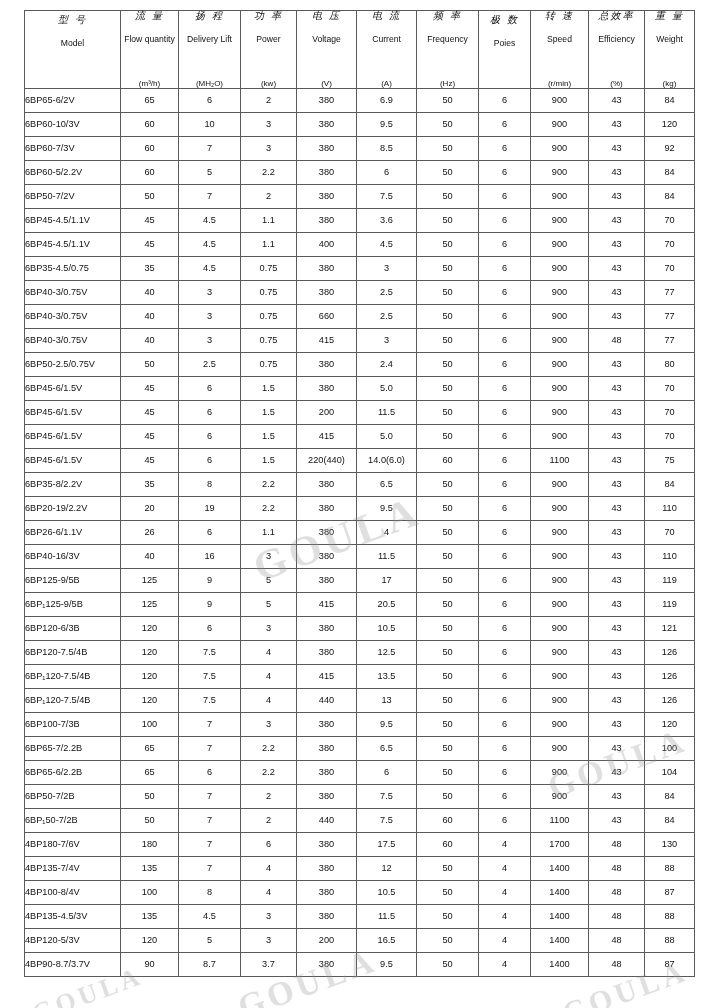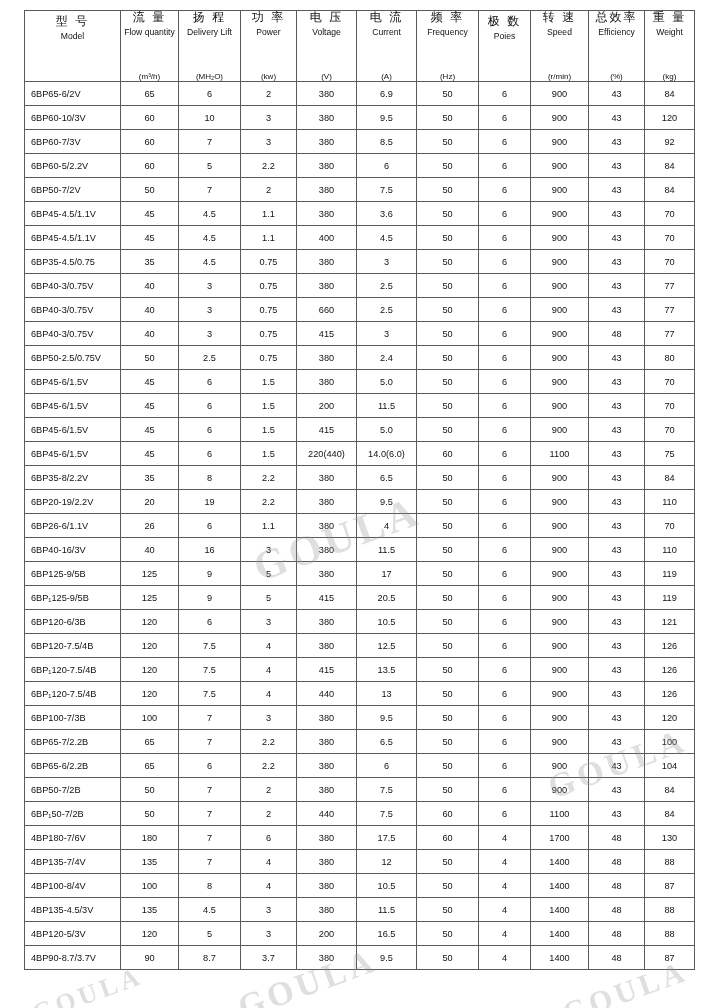--- a/index.html
+++ b/index.html
@@ -36,41 +36,41 @@
     background: transparent;
   }
   thead th {
     height: 42px;
     line-height: 1.05;
     font-size: 8.5px;
     padding: 2px 1px;
   }
   thead th .cn {
     display: block;
-    font-size: 12px;
+    font-size: 10px;
     letter-spacing: 2px;
-    margin-bottom: 4px;
+    margin-bottom: 13px;
+    font-style: italic;
   }
   thead th .en {
     display: block;
     font-size: 8.6px;
   }
   thead th .un {
     display: block;
     font-size: 8px;
     margin-top: 36px;
   }
   tbody td {
     height: 23px;
     font-size: 9.2px;
     white-space: nowrap;
   }
   tbody td.model {
     text-align: left;
-    padding-left: 6px;
     font-size: 9.2px;
   }
   
   col.c0 { width: 96px; }
   col.c1 { width: 58px; }
   col.c2 { width: 62px; }
   col.c3 { width: 56px; }
   col.c4 { width: 60px; }
   col.c5 { width: 60px; }
   col.c6 { width: 62px; }

